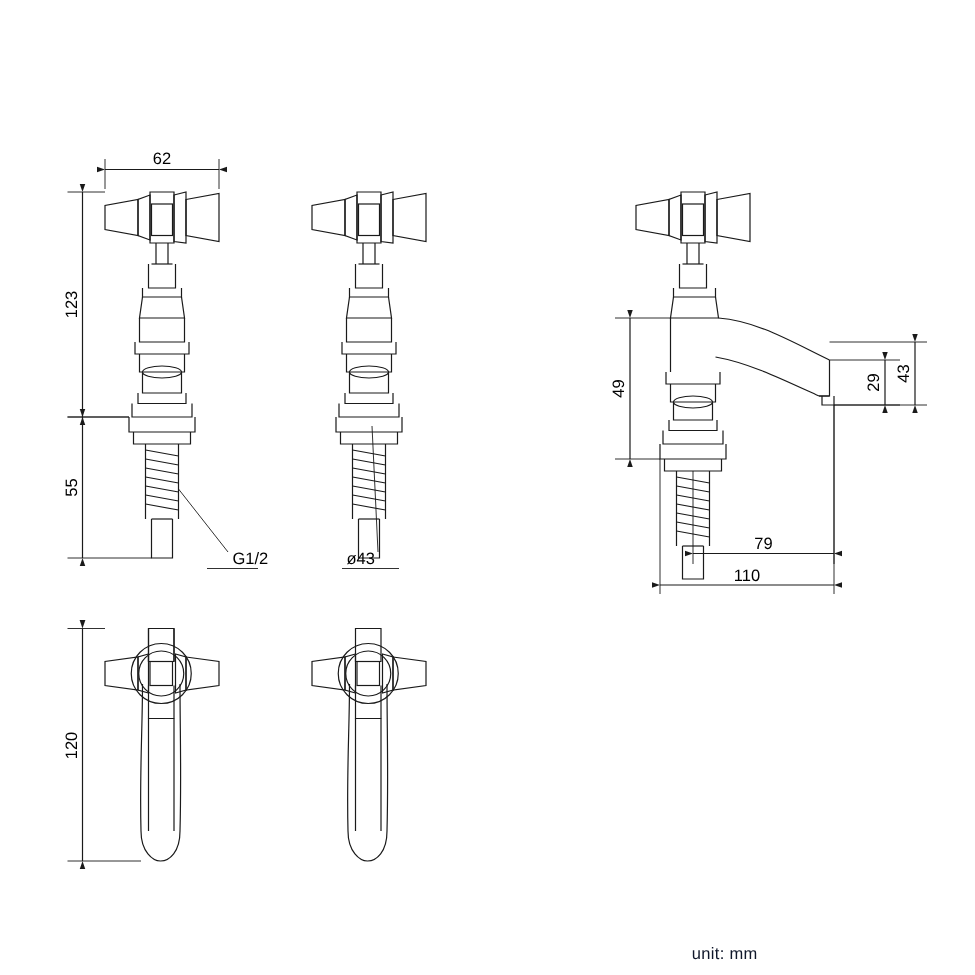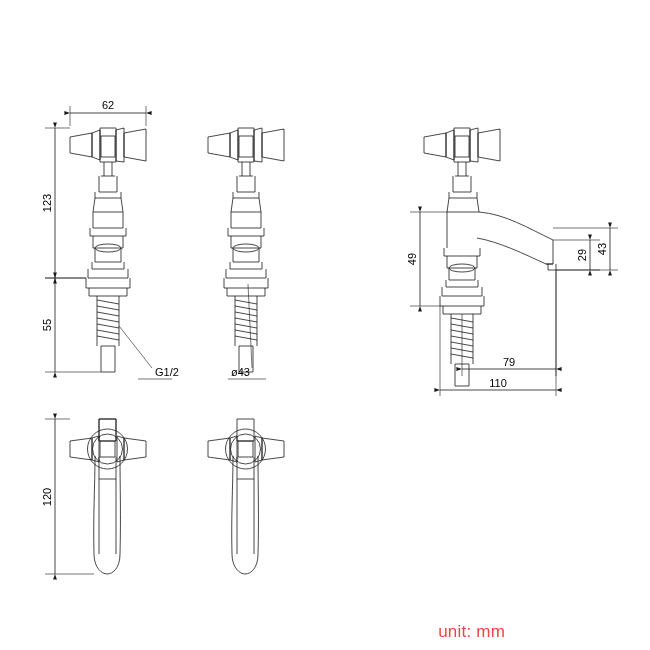--- a/index.html
+++ b/index.html
@@ -26,22 +26,22 @@
     position: absolute;
     left: 0;
     top: 0;
     width: 650px;
     height: 650px;
   }
   .unit-label {
     position: absolute;
     right: 18px;
     bottom: 24px;
-    font-size: 17px;
-    color: #ef4444;
+    font-size: 11px;
+    color: #0f172a;
     letter-spacing: 0.2px;
   }
   text {
     font-family: "Liberation Sans", sans-serif;
     font-size: 11px;
     fill: #000000;
   }
 </style>
 </head>
 <body>

